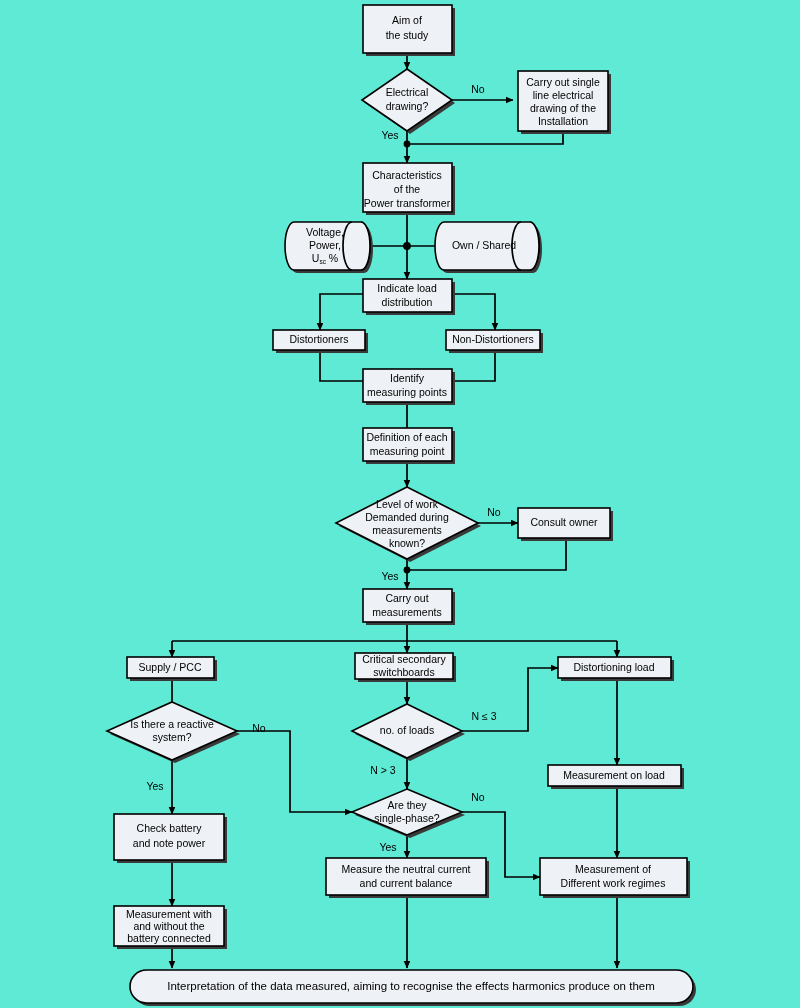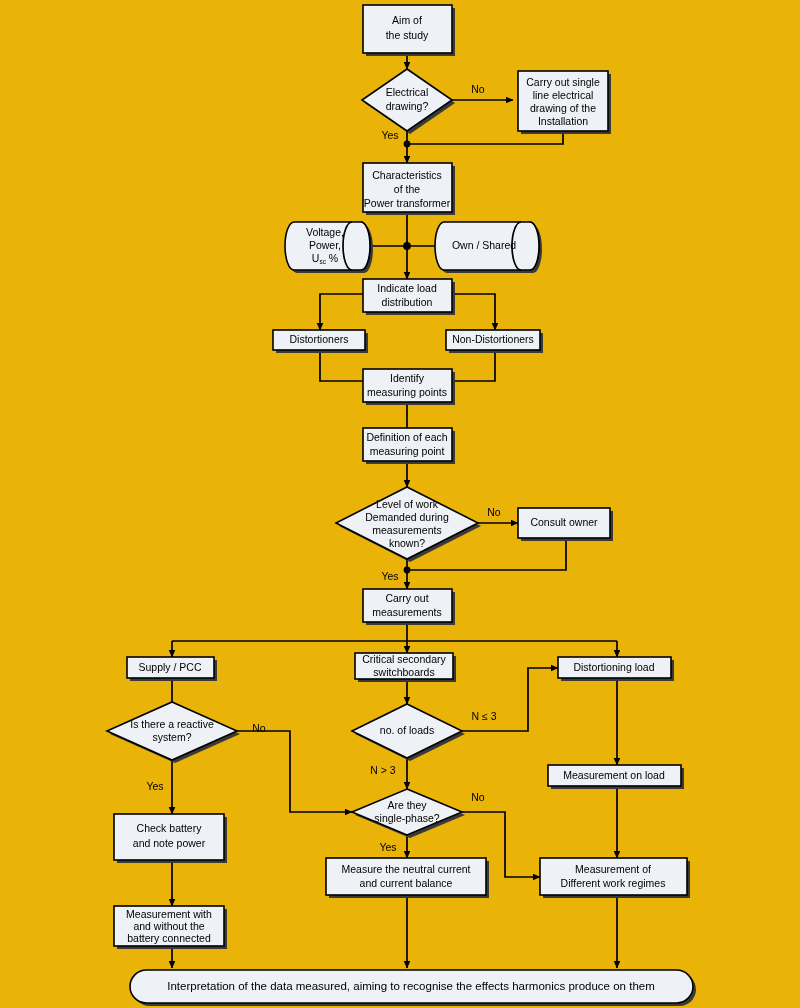--- a/index.html
+++ b/index.html
@@ -1,17 +1,17 @@
 <!DOCTYPE html>
 <html><head>
 <meta charset="utf-8">
 <style>
   html,body{margin:0;padding:0;background:#ffffff;}
   body{font-family:"Liberation Sans", sans-serif;}
-  #chart-root{position:relative;width:800px;height:1008px;background:#eab308;overflow:hidden;}
+  #chart-root{position:relative;width:800px;height:1008px;background:#5eead4;overflow:hidden;}
   svg{display:block;}
   .shape{fill:#eef1f5;stroke:#000000;stroke-width:1.6;}
   .shape-shadow{fill:#3a3a3a;stroke:none;}
   .cyl-body{fill:#eef1f5;stroke:#000000;stroke-width:1.6;}
   .connector{stroke:#000000;stroke-width:1.7;fill:none;}
   .node-text{font-family:"Liberation Sans", sans-serif;font-size:10.5px;fill:#000000;text-anchor:middle;dominant-baseline:middle;}
   .edge-label{font-family:"Liberation Sans", sans-serif;font-size:10.5px;fill:#000000;text-anchor:middle;dominant-baseline:middle;}
   .term-text{font-family:"Liberation Sans", sans-serif;font-size:11.5px;fill:#000000;text-anchor:middle;dominant-baseline:middle;}
   .sub-text{font-size:6.5px;}
   .junction{fill:#000000;stroke:none;}

